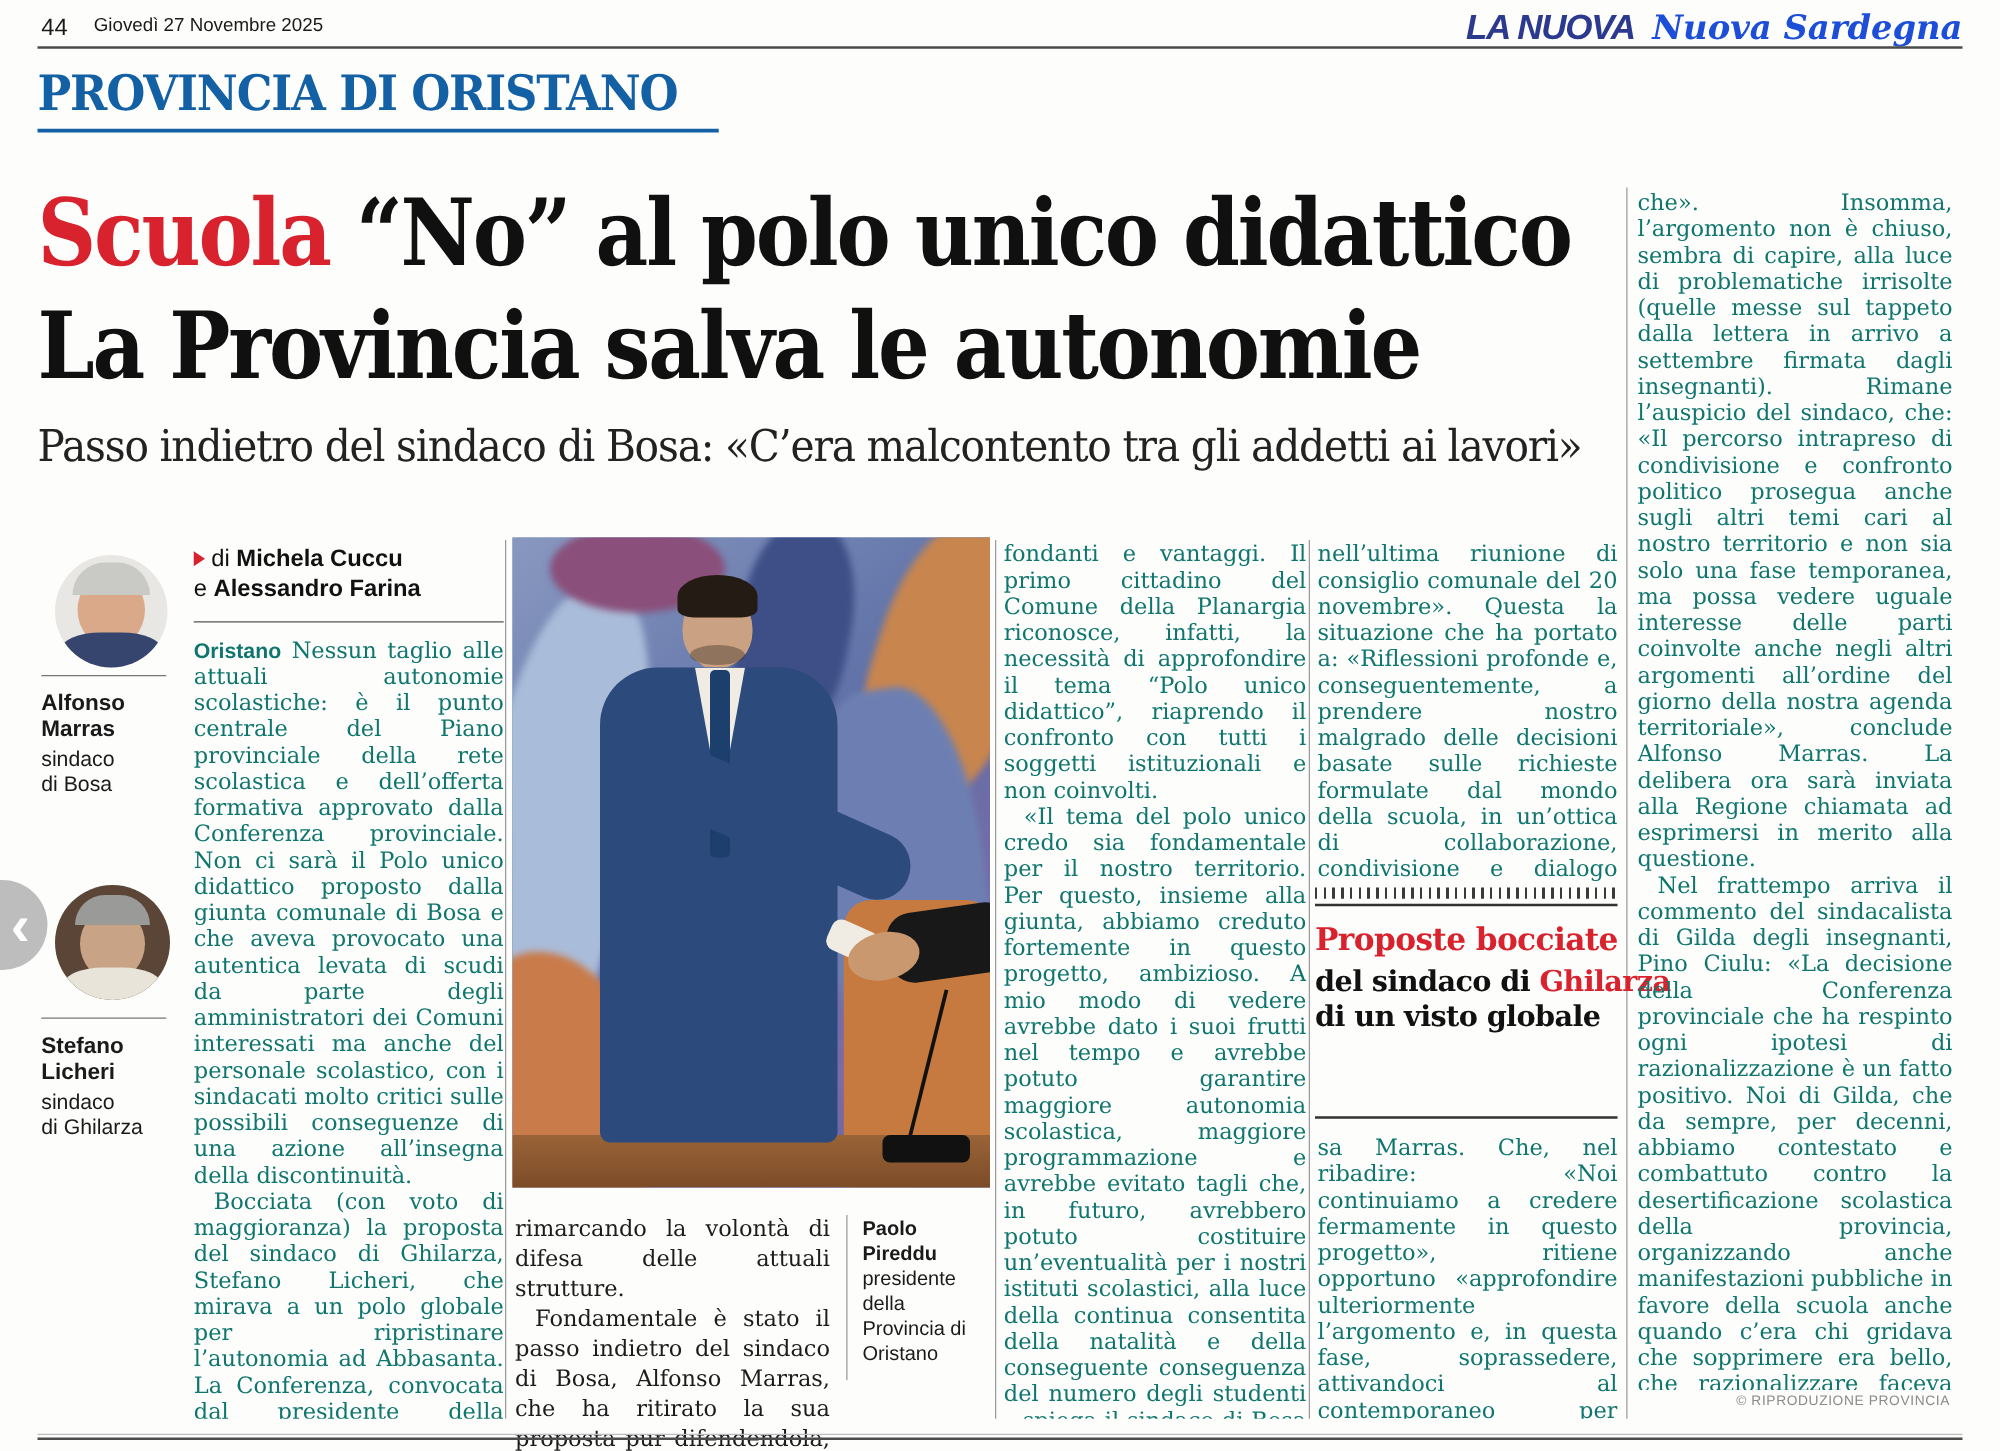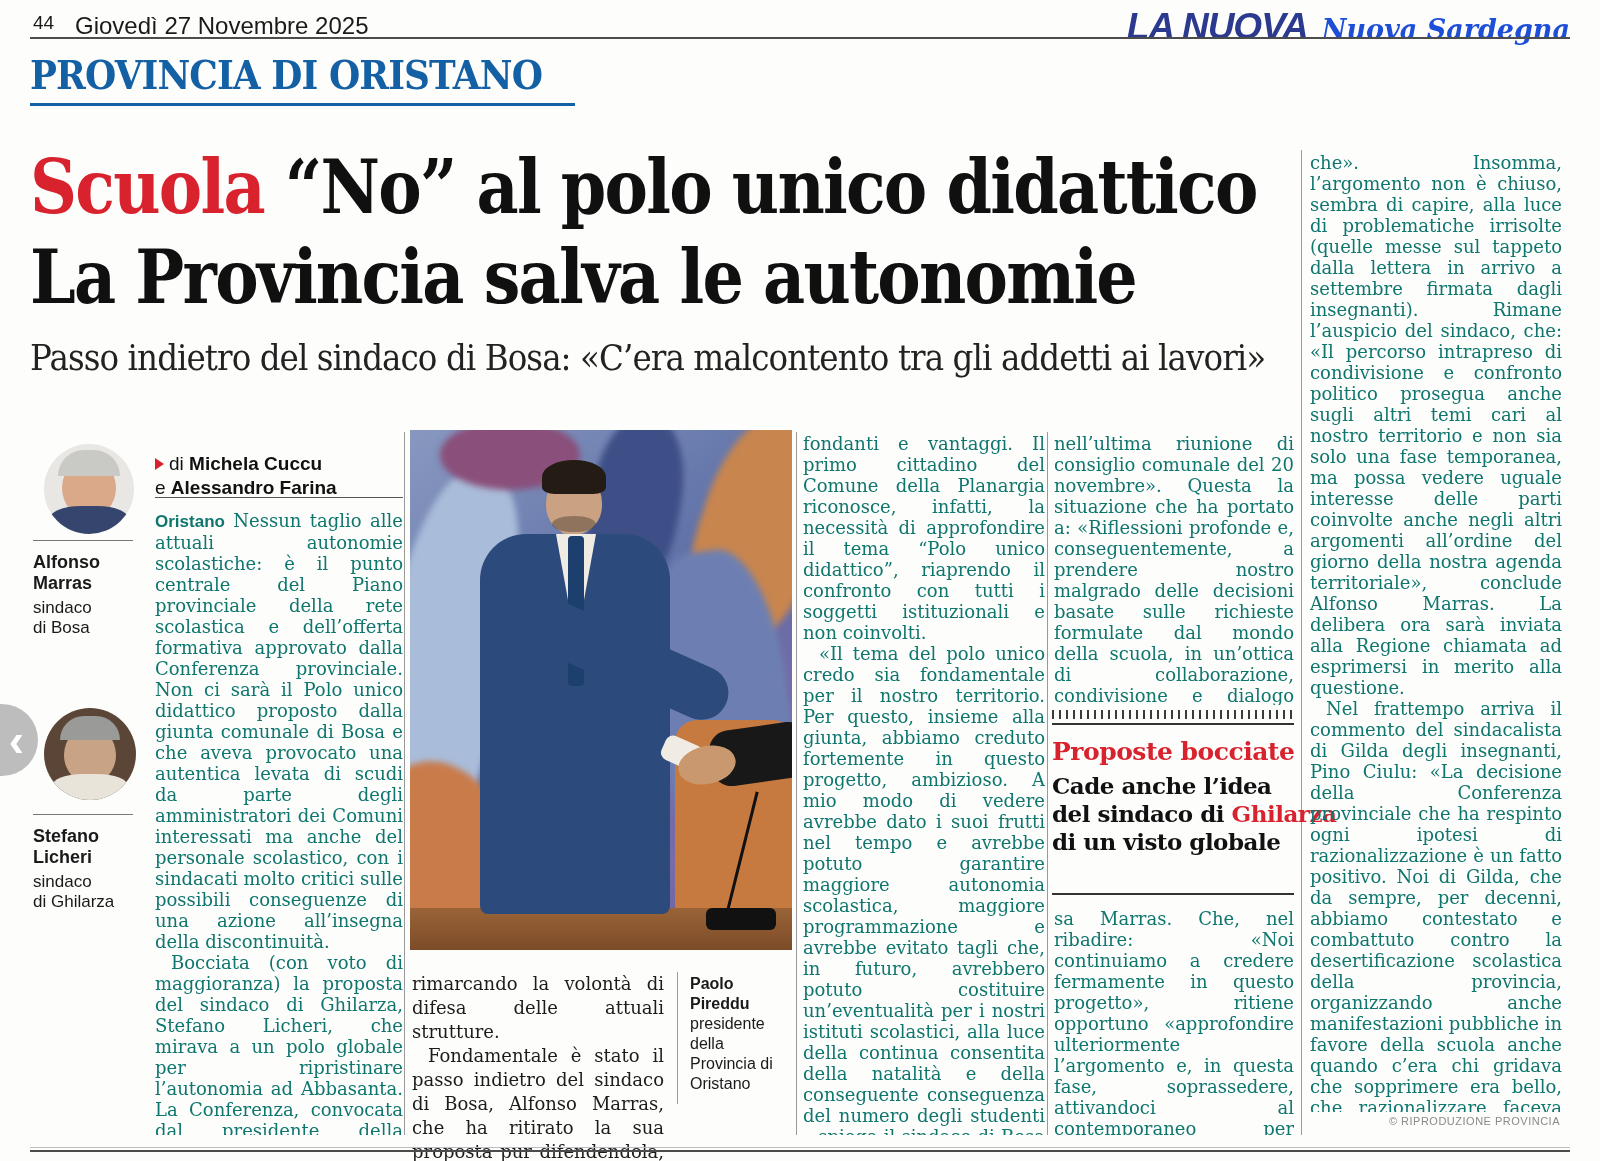--- a/index.html
+++ b/index.html
@@ -2,25 +2,25 @@
 <html lang="it"><head>
 <meta charset="utf-8">
 <style>
   html,body{margin:0;padding:0;background:#ffffff;}
   #page{position:relative;width:1600px;height:1161px;background:#fdfdfc;overflow:hidden;
         font-family:"Liberation Sans",sans-serif;color:#1a1a1a;}
   .abs{position:absolute;}
 
   
   .pagenum{left:33px;top:12px;font-size:19px;font-weight:normal;}
-  .pagedate{left:75px;top:12px;font-size:24px;}
+  .pagedate{left:75px;top:12px;font-size:15px;}
   .header-rule{left:30px;top:37px;width:1540px;height:2px;background:#4c4c4c;}
   .brand{right:30px;top:6px;white-space:nowrap;}
   .brand-primary{font-family:"Liberation Sans",sans-serif;font-weight:bold;font-style:italic;
-                 font-size:37px;color:#2b3a8f;letter-spacing:-1px;}
+                 font-size:28px;color:#2b3a8f;letter-spacing:-1px;}
   .brand-secondary{font-family:"DejaVu Serif",serif;font-weight:bold;font-style:italic;
                    font-size:27px;color:#1d4ed8;margin-left:14px;}
 
   
   .section-title{left:30px;top:52px;font-family:"DejaVu Serif",serif;font-weight:bold;
                  font-size:39px;color:#1360a4;letter-spacing:-1px;transform:scaleX(.92);
                  transform-origin:left top;white-space:nowrap;}
   .section-rule{left:30px;top:103px;width:545px;height:3px;background:#1360a4;}
 
   
@@ -34,21 +34,21 @@
   
   .bodytext{font-family:"DejaVu Serif",serif;font-size:18px;line-height:21px;
             text-align:justify;color:#0f766e;overflow:hidden;hyphens:auto;}
   .bodytext p{margin:0;}
   .bodytext p + p{text-indent:16px;}
   .dateline{font-family:"Liberation Sans",sans-serif;font-weight:bold;font-size:17px;}
 
   .vrule{width:1px;background:#9a9a9a;}
 
   
-  .byline{left:155px;top:452px;width:248px;font-size:19px;line-height:24px;color:#111;}
+  .byline{left:155px;top:436px;width:248px;font-size:19px;line-height:24px;color:#111;}
   .byline b{font-weight:bold;}
   .byline-marker{display:inline-block;width:0;height:0;border-left:9px solid #d8232e;
                  border-top:6px solid transparent;border-bottom:6px solid transparent;
                  margin-right:5px;}
   .byline-rule{left:155px;top:497px;width:248px;height:1px;background:#555;}
 
   
   .avatar{border-radius:50%;overflow:hidden;position:absolute;}
   .av-face{position:absolute;border-radius:50%;}
   .rail-rule{height:1px;background:#777;}
@@ -208,21 +208,20 @@
   </div>
 
   <div class="abs bodytext" style="left:1054px;top:433px;width:240px;height:272px;">
     <p>nell’ultima riunione di consiglio comunale del 20 novembre». Questa la situazione che ha portato a: «Riflessioni profonde e, conseguentemente, a prendere nostro malgrado delle decisioni basate sulle richieste formulate dal mondo della scuola, in un’ottica di collaborazione, condivisione e dialogo con tutte le parti coinvolte», preci-</p>
   </div>
 
   <div class="abs hatch"></div>
   <div class="abs box-rule" style="left:1052px;top:723px;"></div>
   <div class="abs box-title">Proposte bocciate</div>
   <div class="abs box-lines">
-    <div>Cade anche l’idea</div>
     <div><span>del sindaco di </span><span class="red">Ghilarza</span></div>
     <div>di un visto globale</div>
   </div>
   <div class="abs box-rule" style="left:1052px;top:893px;"></div>
 
   <div class="abs bodytext" style="left:1054px;top:908px;width:240px;height:227px;">
     <p>sa Marras. Che, nel ribadire: «Noi continuiamo a credere fermamente in questo progetto», ritiene opportuno «approfondire ulteriormente l’argomento e, in questa fase, soprassedere, attivandoci al contemporaneo per dialogare anche con gli enti locali, Provincia e Regione, al fine di trovare soluzioni condivise e frutto di riflessioni recipro-</p>
   </div>
 
   <div class="abs bodytext" style="left:1310px;top:152px;width:252px;height:960px;">

